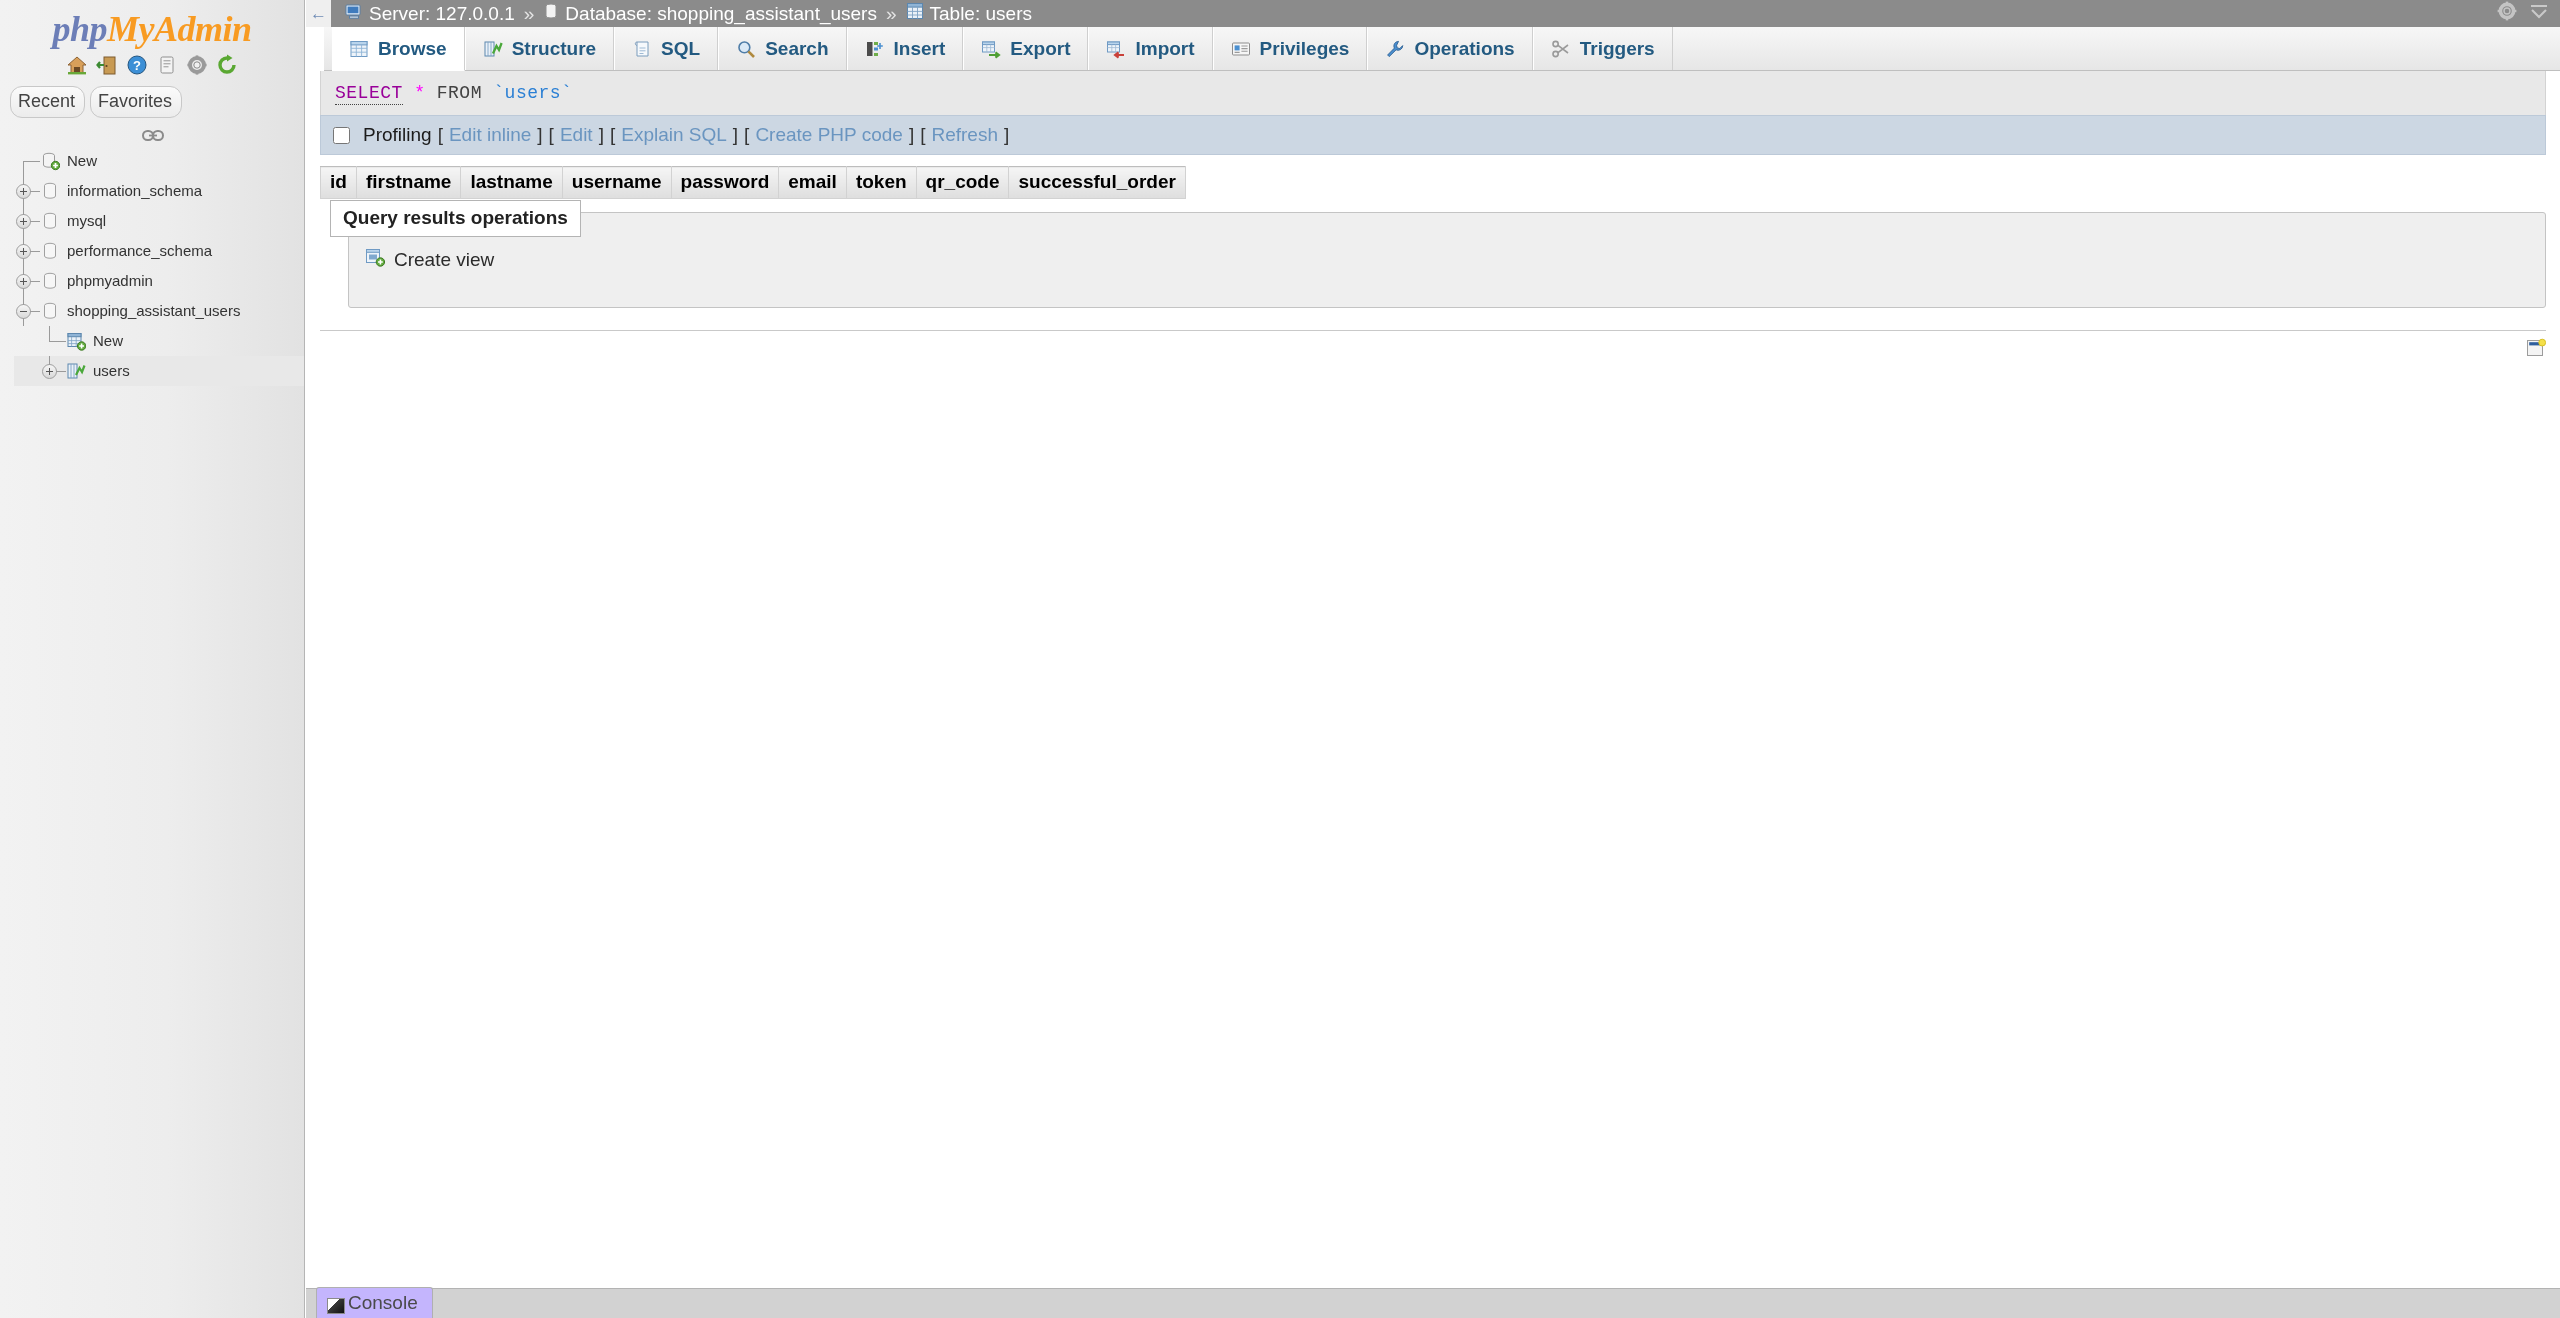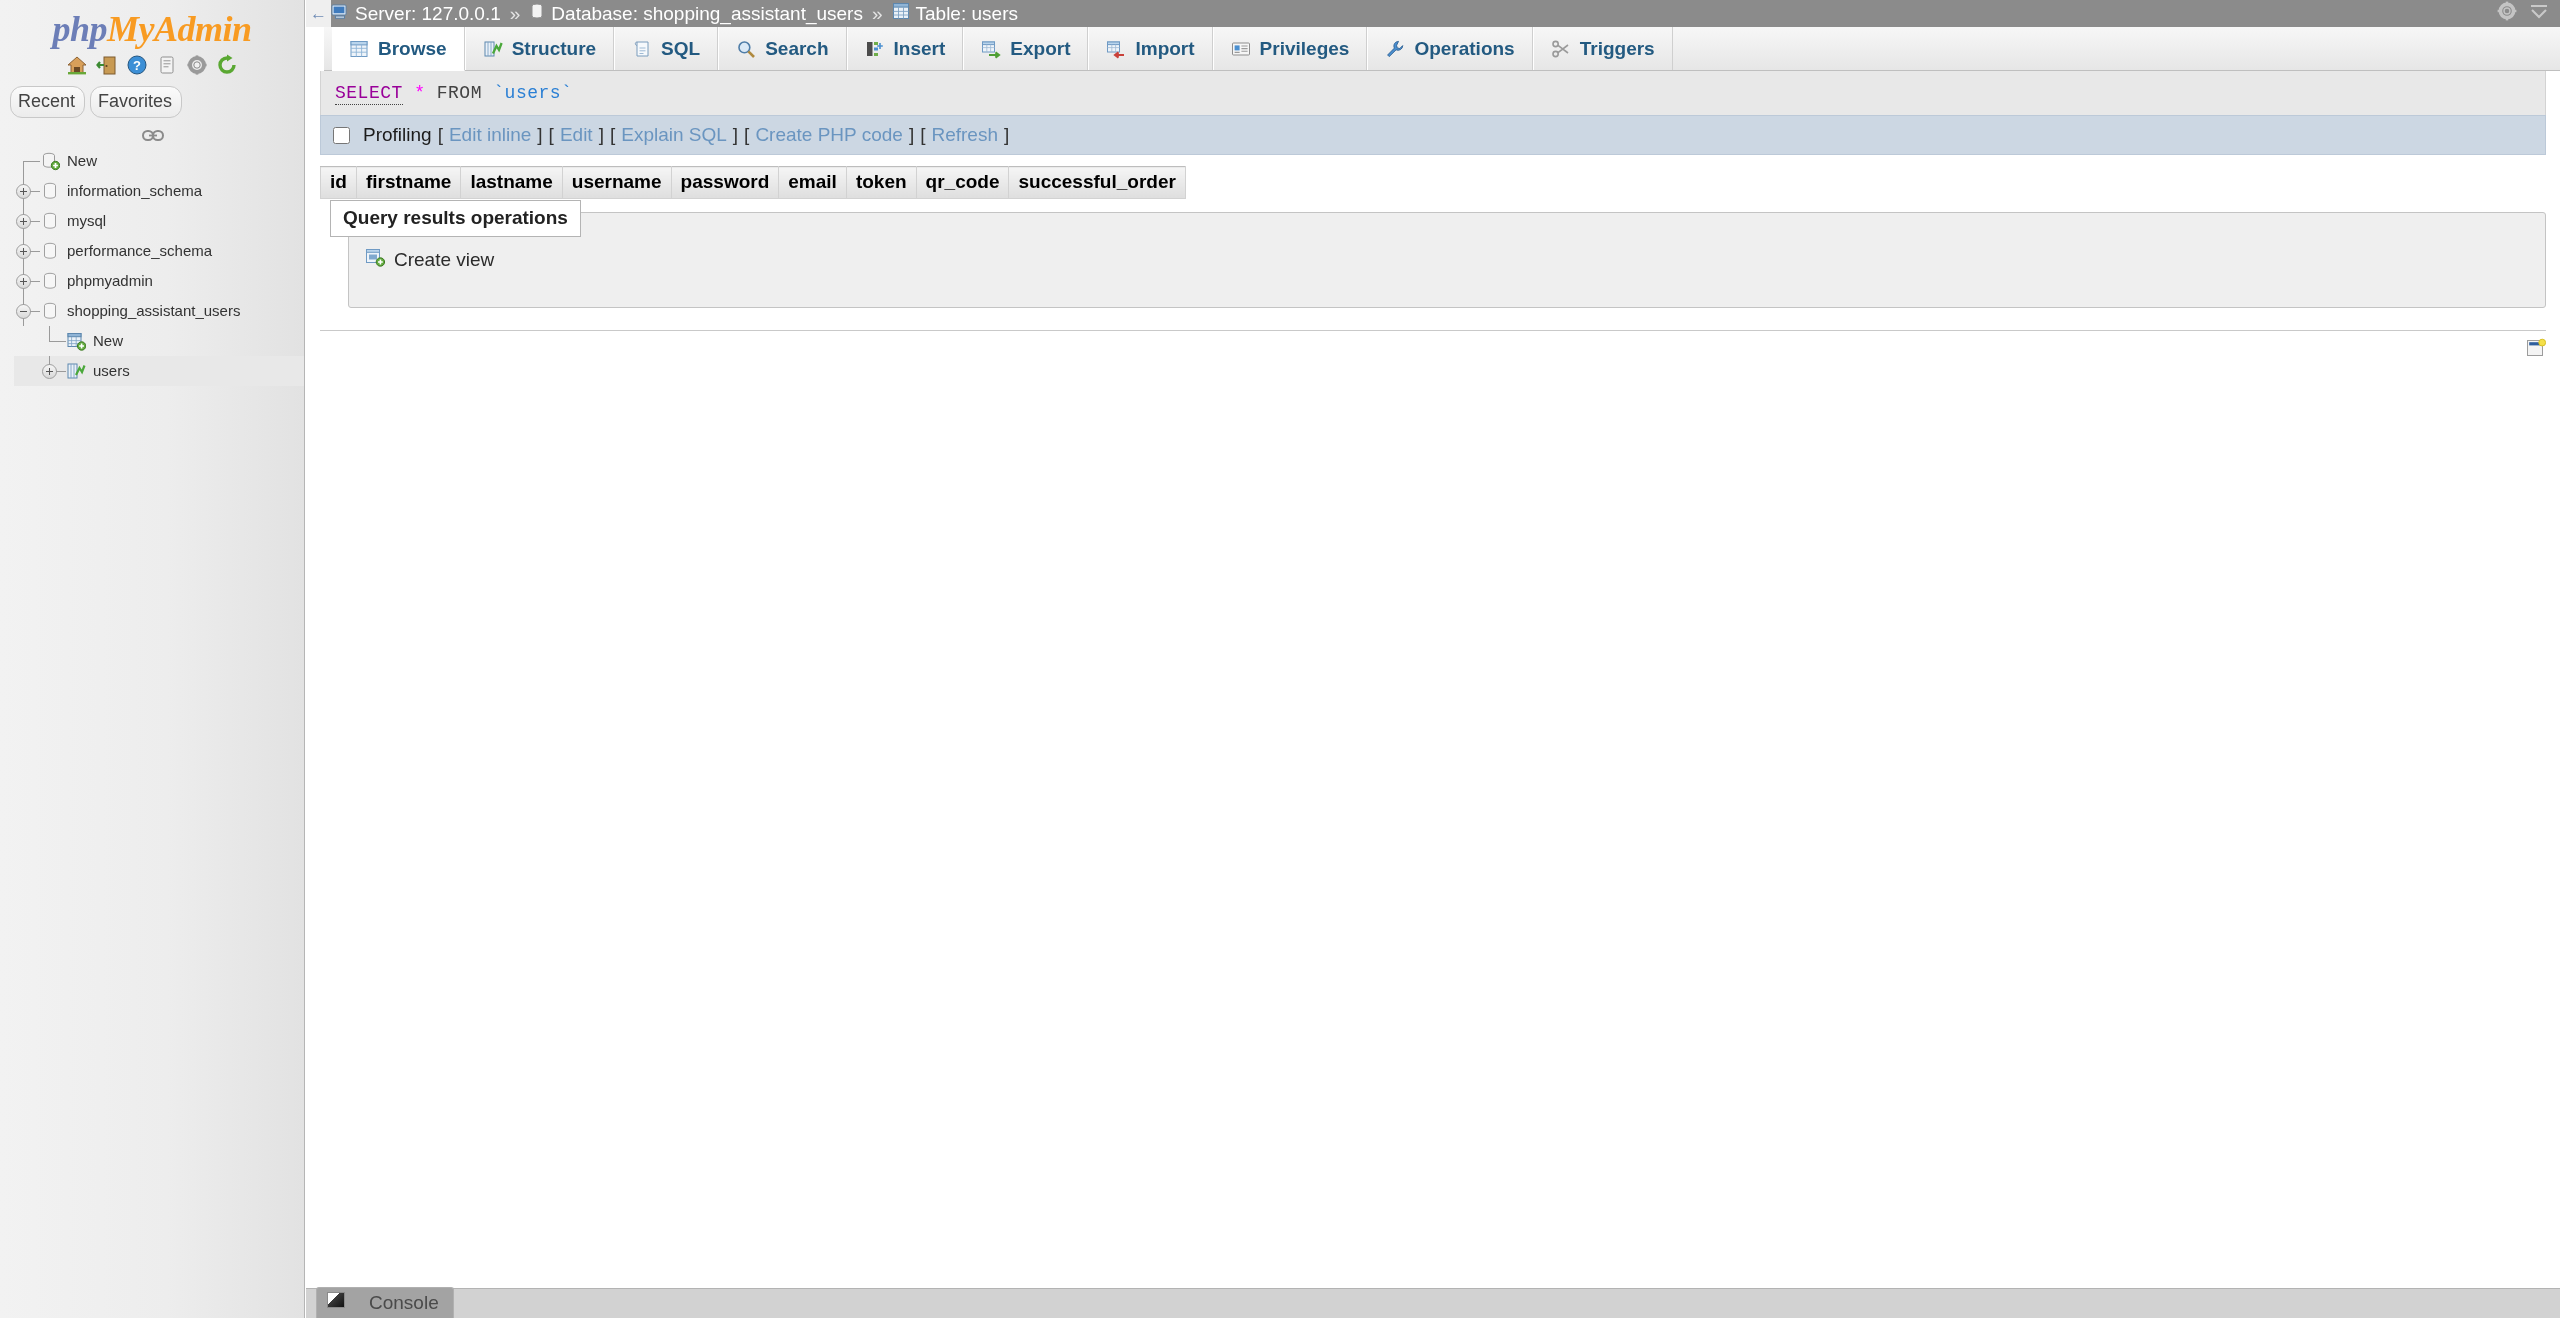--- a/index.html
+++ b/index.html
@@ -139,20 +139,21 @@
     background: #efefef;
     display: flex; align-items: center; justify-content: center;
     cursor: pointer;
     flex: 0 0 25px;
   }
   .back-arrow {
     color: #6e8bb5; font-size: 17px; line-height: 1;
   }
   .crumbs {
     display: flex; align-items: center;
+    padding-left: 14px;
     gap: 6px;
     font-size: 19px;
     white-space: nowrap;
   }
   .crumbs .c-item { display: flex; align-items: center; gap: 6px; cursor: pointer; }
   .crumbs .c-item .ctext { color: #fff; }
   .crumbs .sep { color: #e4e4e4; padding: 0 3px; }
   .topbar-right {
     margin-left: auto;
     display: flex; align-items: center; gap: 10px;
@@ -311,22 +312,22 @@
   
   #pma-console {
     position: absolute;
     left: 306px; bottom: 0;
     width: 2254px; height: 30px;
     background: #d2d2d2;
     border-top: 1px solid #b3b3b3;
     display: flex; align-items: flex-end;
   }
   .console-toggle {
-    display: flex; align-items: flex-start; gap: 24px;
-    background: #a3a3a3;
+    display: flex; align-items: flex-end; gap: 3px;
+    background: #c4b5fd;
     border-left: 1px solid #b0b0b0;
     border-right: 1px solid #b0b0b0;
     border-top: 1px solid #b0b0b0;
     border-radius: 3px 3px 0 0;
     padding: 4px 14px 4px 10px;
     margin-left: 10px;
     font-size: 19px;
     color: #4a4a4a;
     cursor: pointer;
   }

